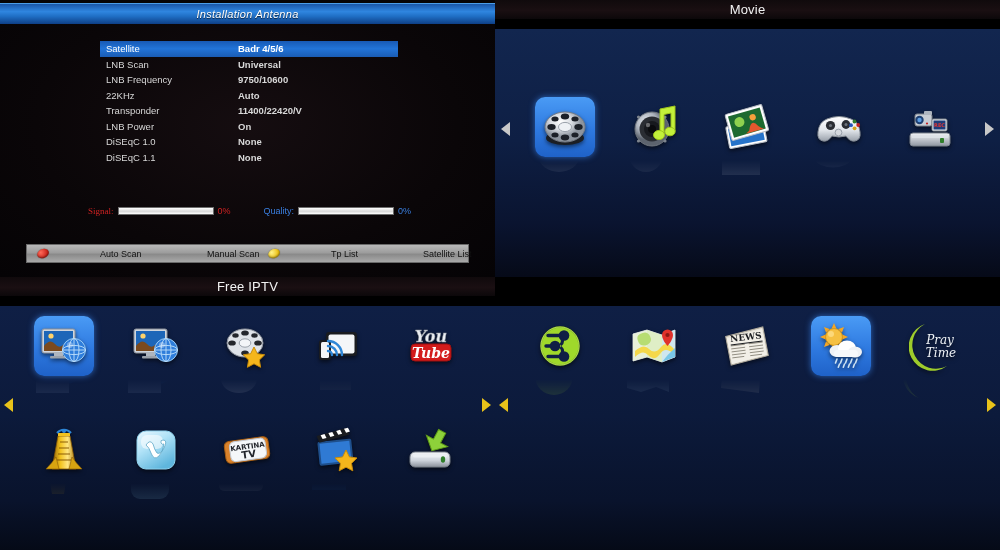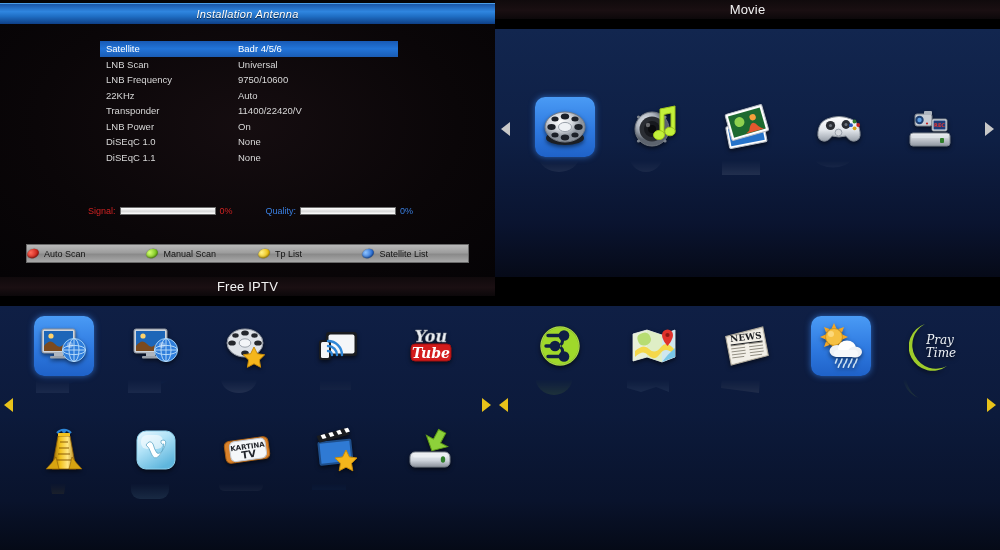--- a/index.html
+++ b/index.html
@@ -38,47 +38,47 @@
   }
   .srow{
     height:15.5px; display:flex; align-items:center; padding:0 6px;
     font-size:9.5px; color:#d8d8d8;
   }
   .srow.sel{
     background:linear-gradient(to bottom,#1759b4 0%,#2274d8 48%,#1a5cb4 100%);
     color:#ffffff;
   }
   .srow .k{ width:132px; white-space:nowrap; }
-  .srow .v{ white-space:nowrap; }
+  .srow .v{ white-space:nowrap;font-weight:bold; }
 
   
   .meters{ position:absolute; left:88px; top:180px; width:360px; height:14px;
            display:flex; align-items:center; font-size:9px; }
   .m-label{ white-space:nowrap; }
-  .m-label.sig{ color:#cf2222; }
+  .m-label.sig{ color:#cf2222;font-family:Liberation Serif, serif; }
   .m-label.qual{ color:#3a7fe0; }
   .bar{
     height:8px; width:96px; margin:0 4px;
     background:linear-gradient(to bottom,#ffffff,#d9d9d9 55%,#ffffff);
     border:1px solid #6d6d6d;
   }
   .m-pct{ width:24px; font-size:9px; }
   .m-pct.sig{ color:#cf2222; }
   .m-pct.qual{ color:#3a7fe0; }
   .m-gap{ width:22px; }
 
   
   .keybar{
     position:absolute; left:26px; top:220px; width:443px; height:19px;
     background:linear-gradient(to bottom,#b9b9b9 0%,#9d9d9d 45%,#8a8a8a 55%,#a9a9a9 100%);
     border:1px solid #6a6a6a;
     display:flex; align-items:center;
   }
   .keybtn{ display:flex; align-items:center; font-size:9px; color:#121212;
-           white-space:nowrap; }
+           padding-left:10px; white-space:nowrap;gap:46px; }
   .keybtn .dot{
     width:12px; height:9px; border-radius:50%; margin-right:5px;
     box-shadow:inset 0 -1px 2px rgba(0,0,0,.45), 0 0 1px rgba(0,0,0,.6);
     transform:rotate(-22deg);
   }
   .dot.red{    background:radial-gradient(circle at 35% 30%,#ff6a5a,#c51b12 75%); }
   .dot.green{  background:radial-gradient(circle at 35% 30%,#d5ff72,#6fbf13 75%); }
   .dot.yellow{ background:radial-gradient(circle at 35% 30%,#fff38a,#e9b903 75%); }
   .dot.blue{   background:radial-gradient(circle at 35% 30%,#8fc4ff,#1d63cf 75%); }
 

